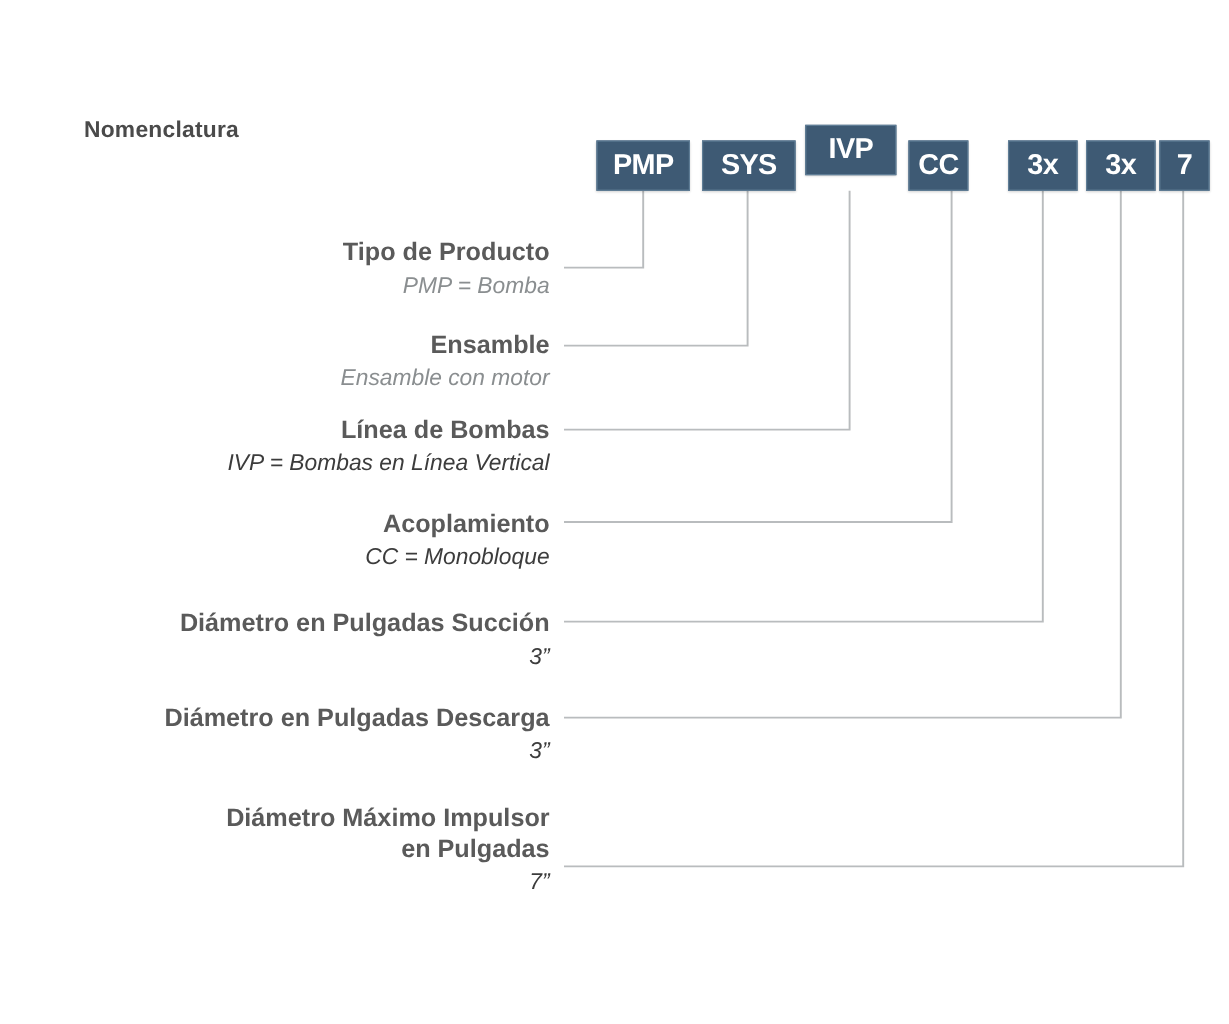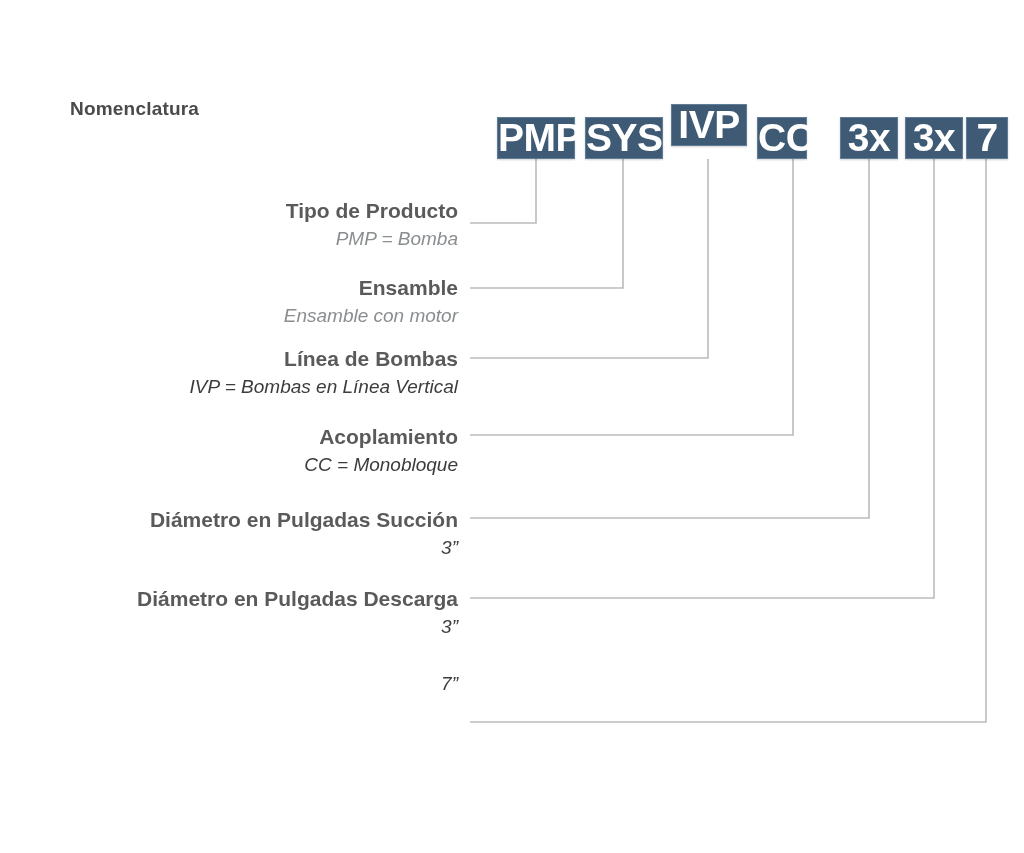--- a/index.html
+++ b/index.html
@@ -41,21 +41,21 @@
     pointer-events: none;
   }
   .code-box {
     position: absolute;
     top: 117px;
     height: 42px;
     background: #3e5a74;
     border: 1px solid #5f7d96;
     box-sizing: border-box;
     color: #ffffff;
-    font-size: 39px;
+    font-size: 24px;
     font-weight: 700;
     line-height: 40px;
     text-align: center;
     letter-spacing: -0.5px;
     pointer-events: auto;
     box-shadow: 0 1px 2px rgba(0,0,0,0.18);
   }
 
   
   #leaders {
@@ -147,17 +147,18 @@
       </div>
       <div class="label-row" style="top: 507px;">
         <div class="label-main">Diámetro en Pulgadas Succión</div>
         <div class="label-sub dark">3”</div>
       </div>
       <div class="label-row" style="top: 586px;">
         <div class="label-main">Diámetro en Pulgadas Descarga</div>
         <div class="label-sub dark">3”</div>
       </div>
       <div class="label-row" style="top: 669px;">
+        <div class="label-main two-line" style="width: 280px; margin-left: auto;">Diámetro Máximo Impulsor en Pulgadas</div>
         <div class="label-sub dark">7”</div>
       </div>
     </div>
 
 </div>
 
 </body></html>

